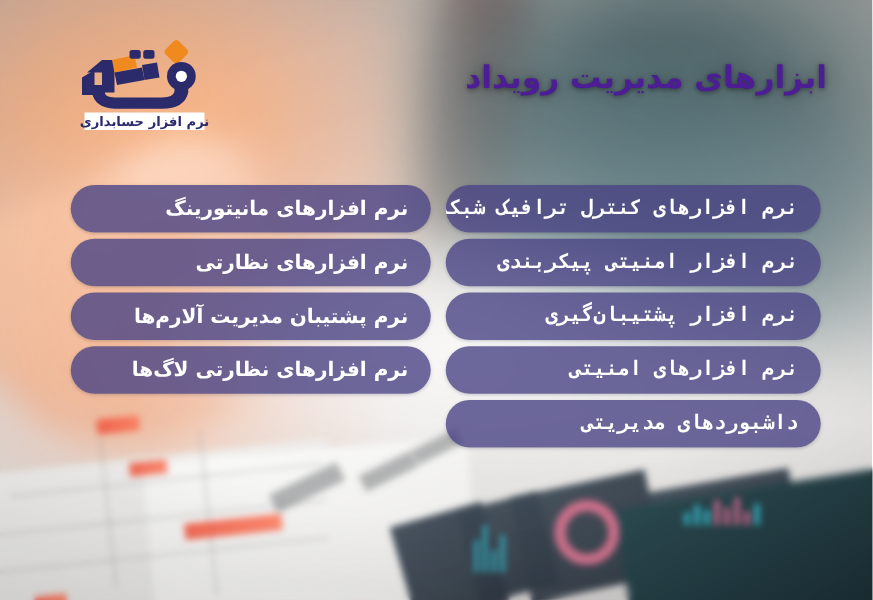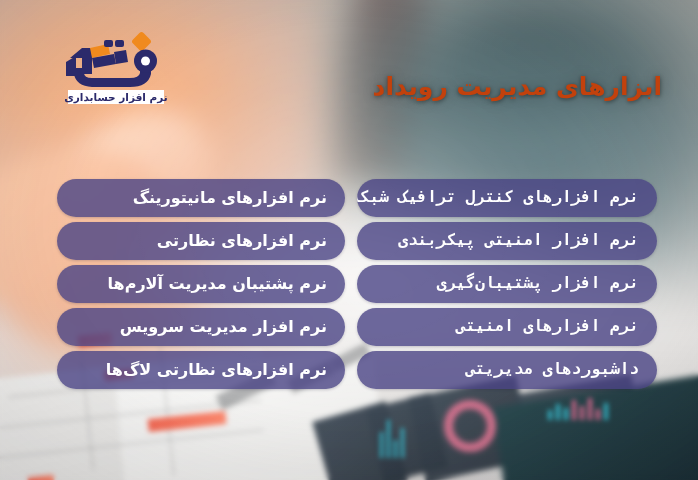--- a/index.html
+++ b/index.html
@@ -230,43 +230,41 @@
     width: 128px; height: 76px;
   }
   .logo svg { display: block; width: 128px; height: 76px; }
 
   
   .headline {
     position: absolute;
     right: 36px; top: 46px;
     width: 420px;
     text-align: right;
-    color: #c2410c;
+    color: #4c1d95;
     font-size: 25px;
     font-weight: bold;
     letter-spacing: 0.2px;
     line-height: 1.3;
     text-shadow: 0 1px 4px rgba(0,0,0,0.45), 0 0 14px rgba(0,0,0,0.28);
     direction: rtl;
-    margin-top: 25px;
   }
 
   
   .columns {
     position: absolute;
     left: 0; top: 148px;
     width: 698px;
   }
   .col {
     position: absolute;
     top: 0;
     display: flex;
     flex-direction: column;
     gap: 5px;
-    margin-top: 31px;
   }
   .col-left  { left: 57px;  width: 288px; }
   .col-right { left: 357px; width: 300px; font-family: Liberation Mono, monospace; }
 
   .pill {
     height: 38px;
     border-radius: 19px;
     background: rgba(74,68,132,0.80);
     display: flex;
     align-items: center;
@@ -385,23 +383,20 @@
         <div class="pill">
           <span class="pill-label">نرم افزارهای مانیتورینگ</span>
         </div>
         <div class="pill">
           <span class="pill-label">نرم افزارهای نظارتی</span>
         </div>
         <div class="pill">
           <span class="pill-label">نرم پشتیبان مدیریت آلارم‌ها</span>
         </div>
         <div class="pill">
-          <span class="pill-label">نرم افزار مدیریت سرویس</span>
-        </div>
-        <div class="pill">
           <span class="pill-label">نرم افزارهای نظارتی لاگ‌ها</span>
         </div>
       </div>
 
       <div class="col col-right">
         <div class="pill">
           <span class="pill-label">نرم افزارهای کنترل ترافیک شبکه</span>
         </div>
         <div class="pill">
           <span class="pill-label">نرم افزار امنیتی پیکربندی</span>

